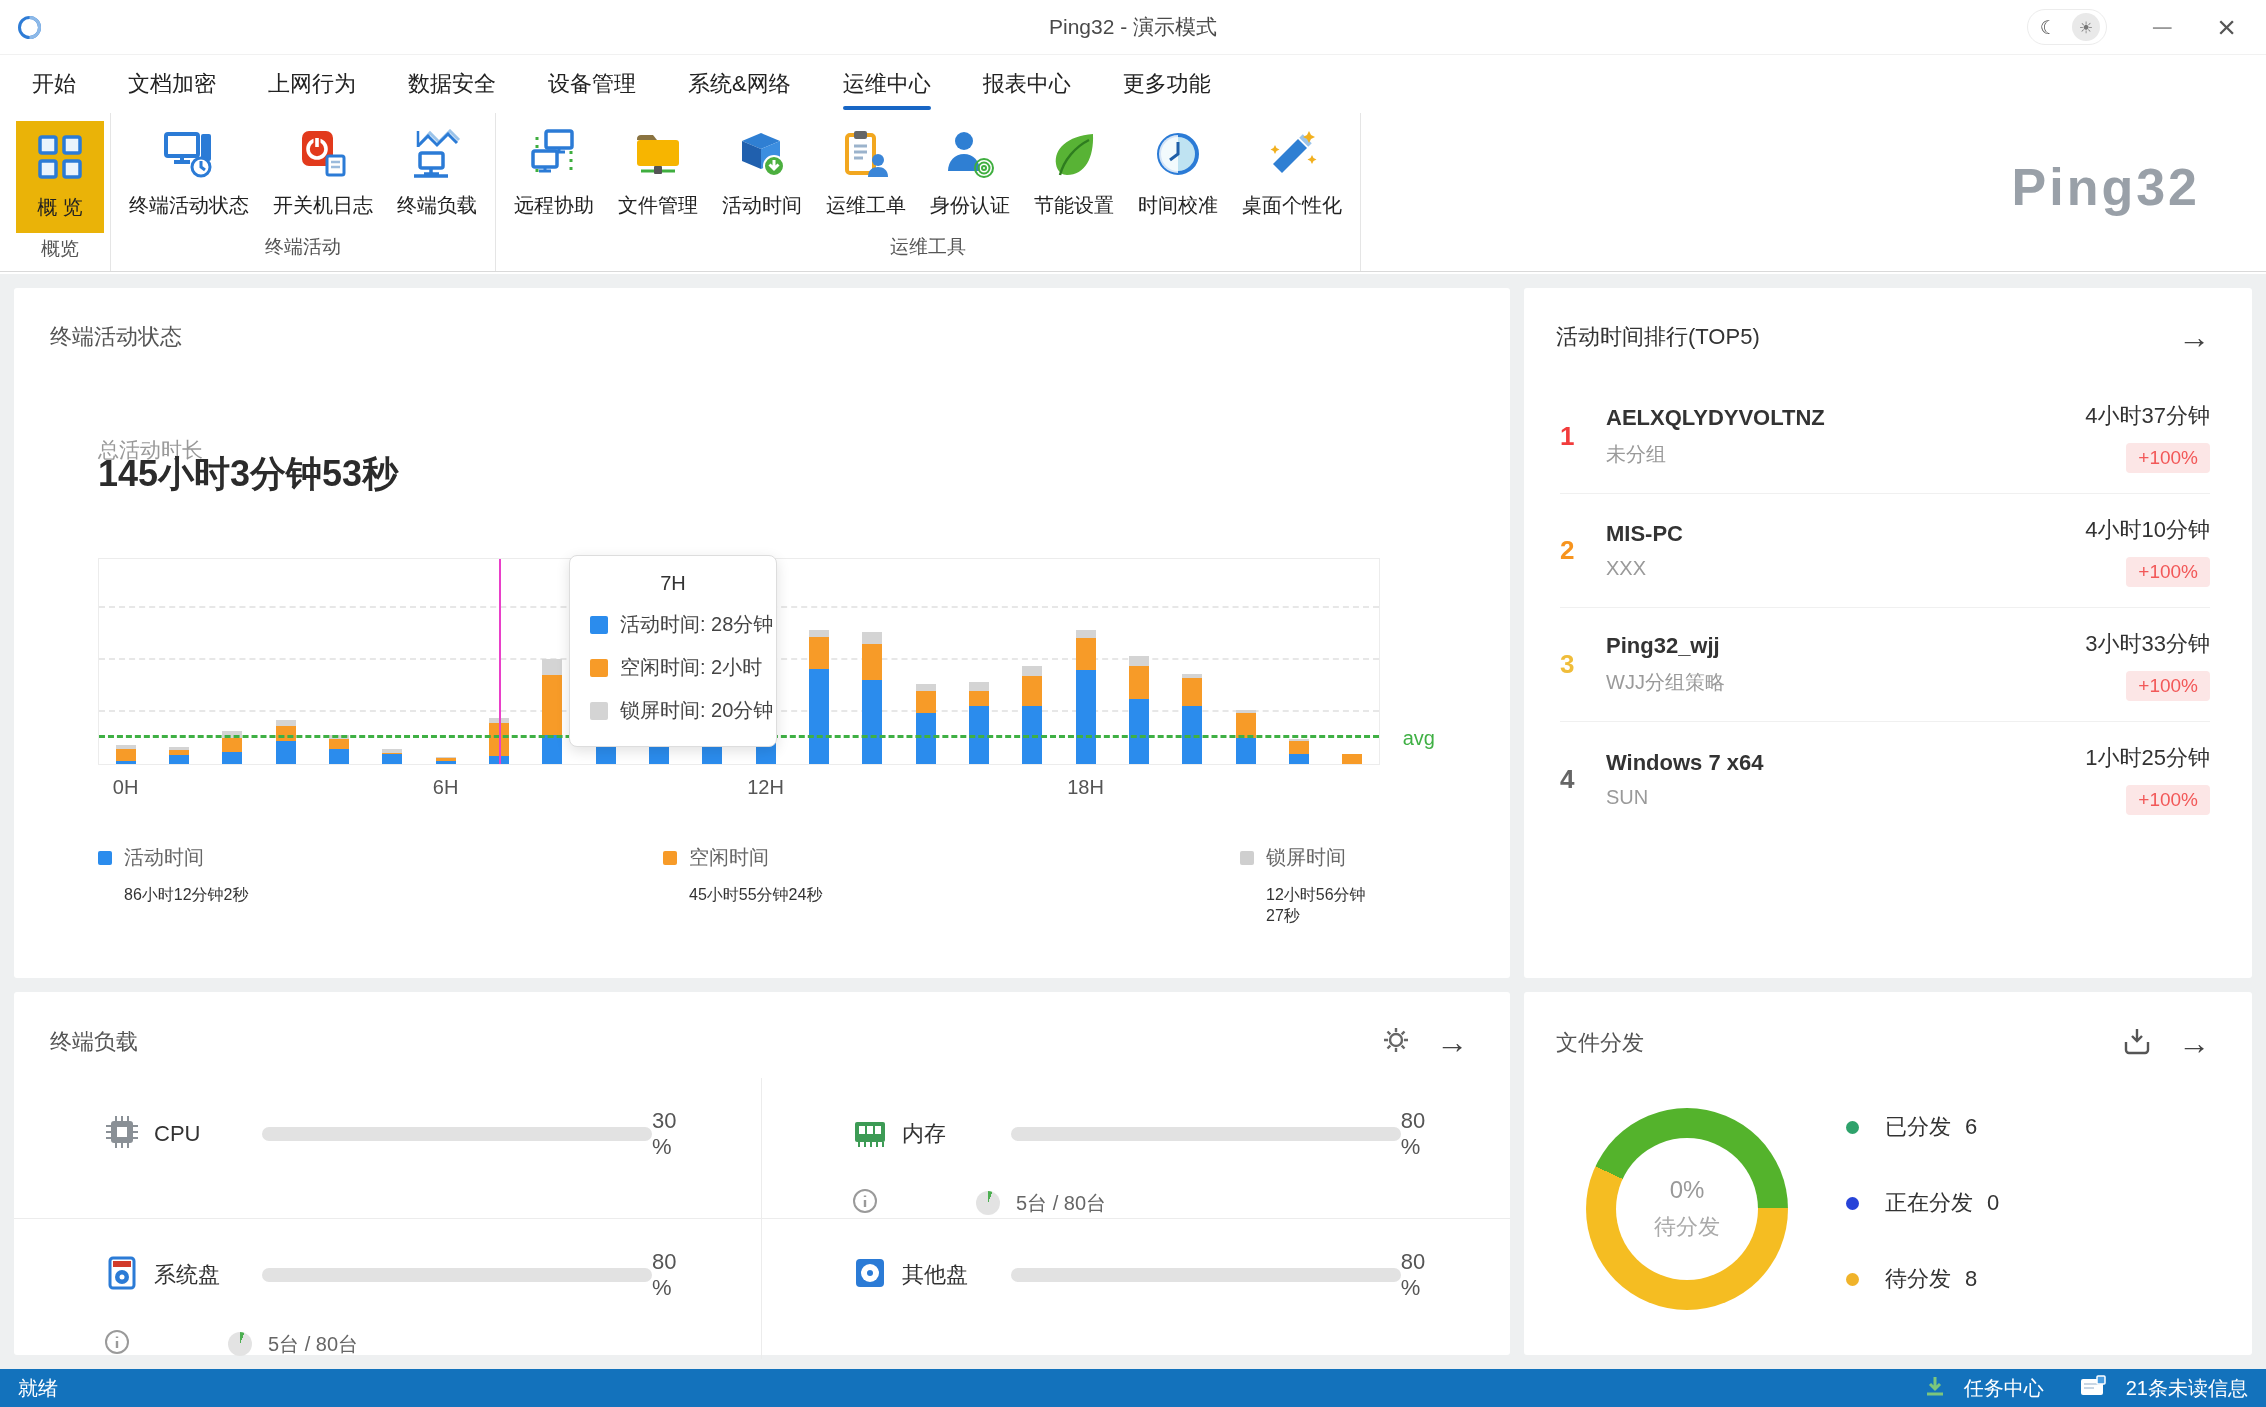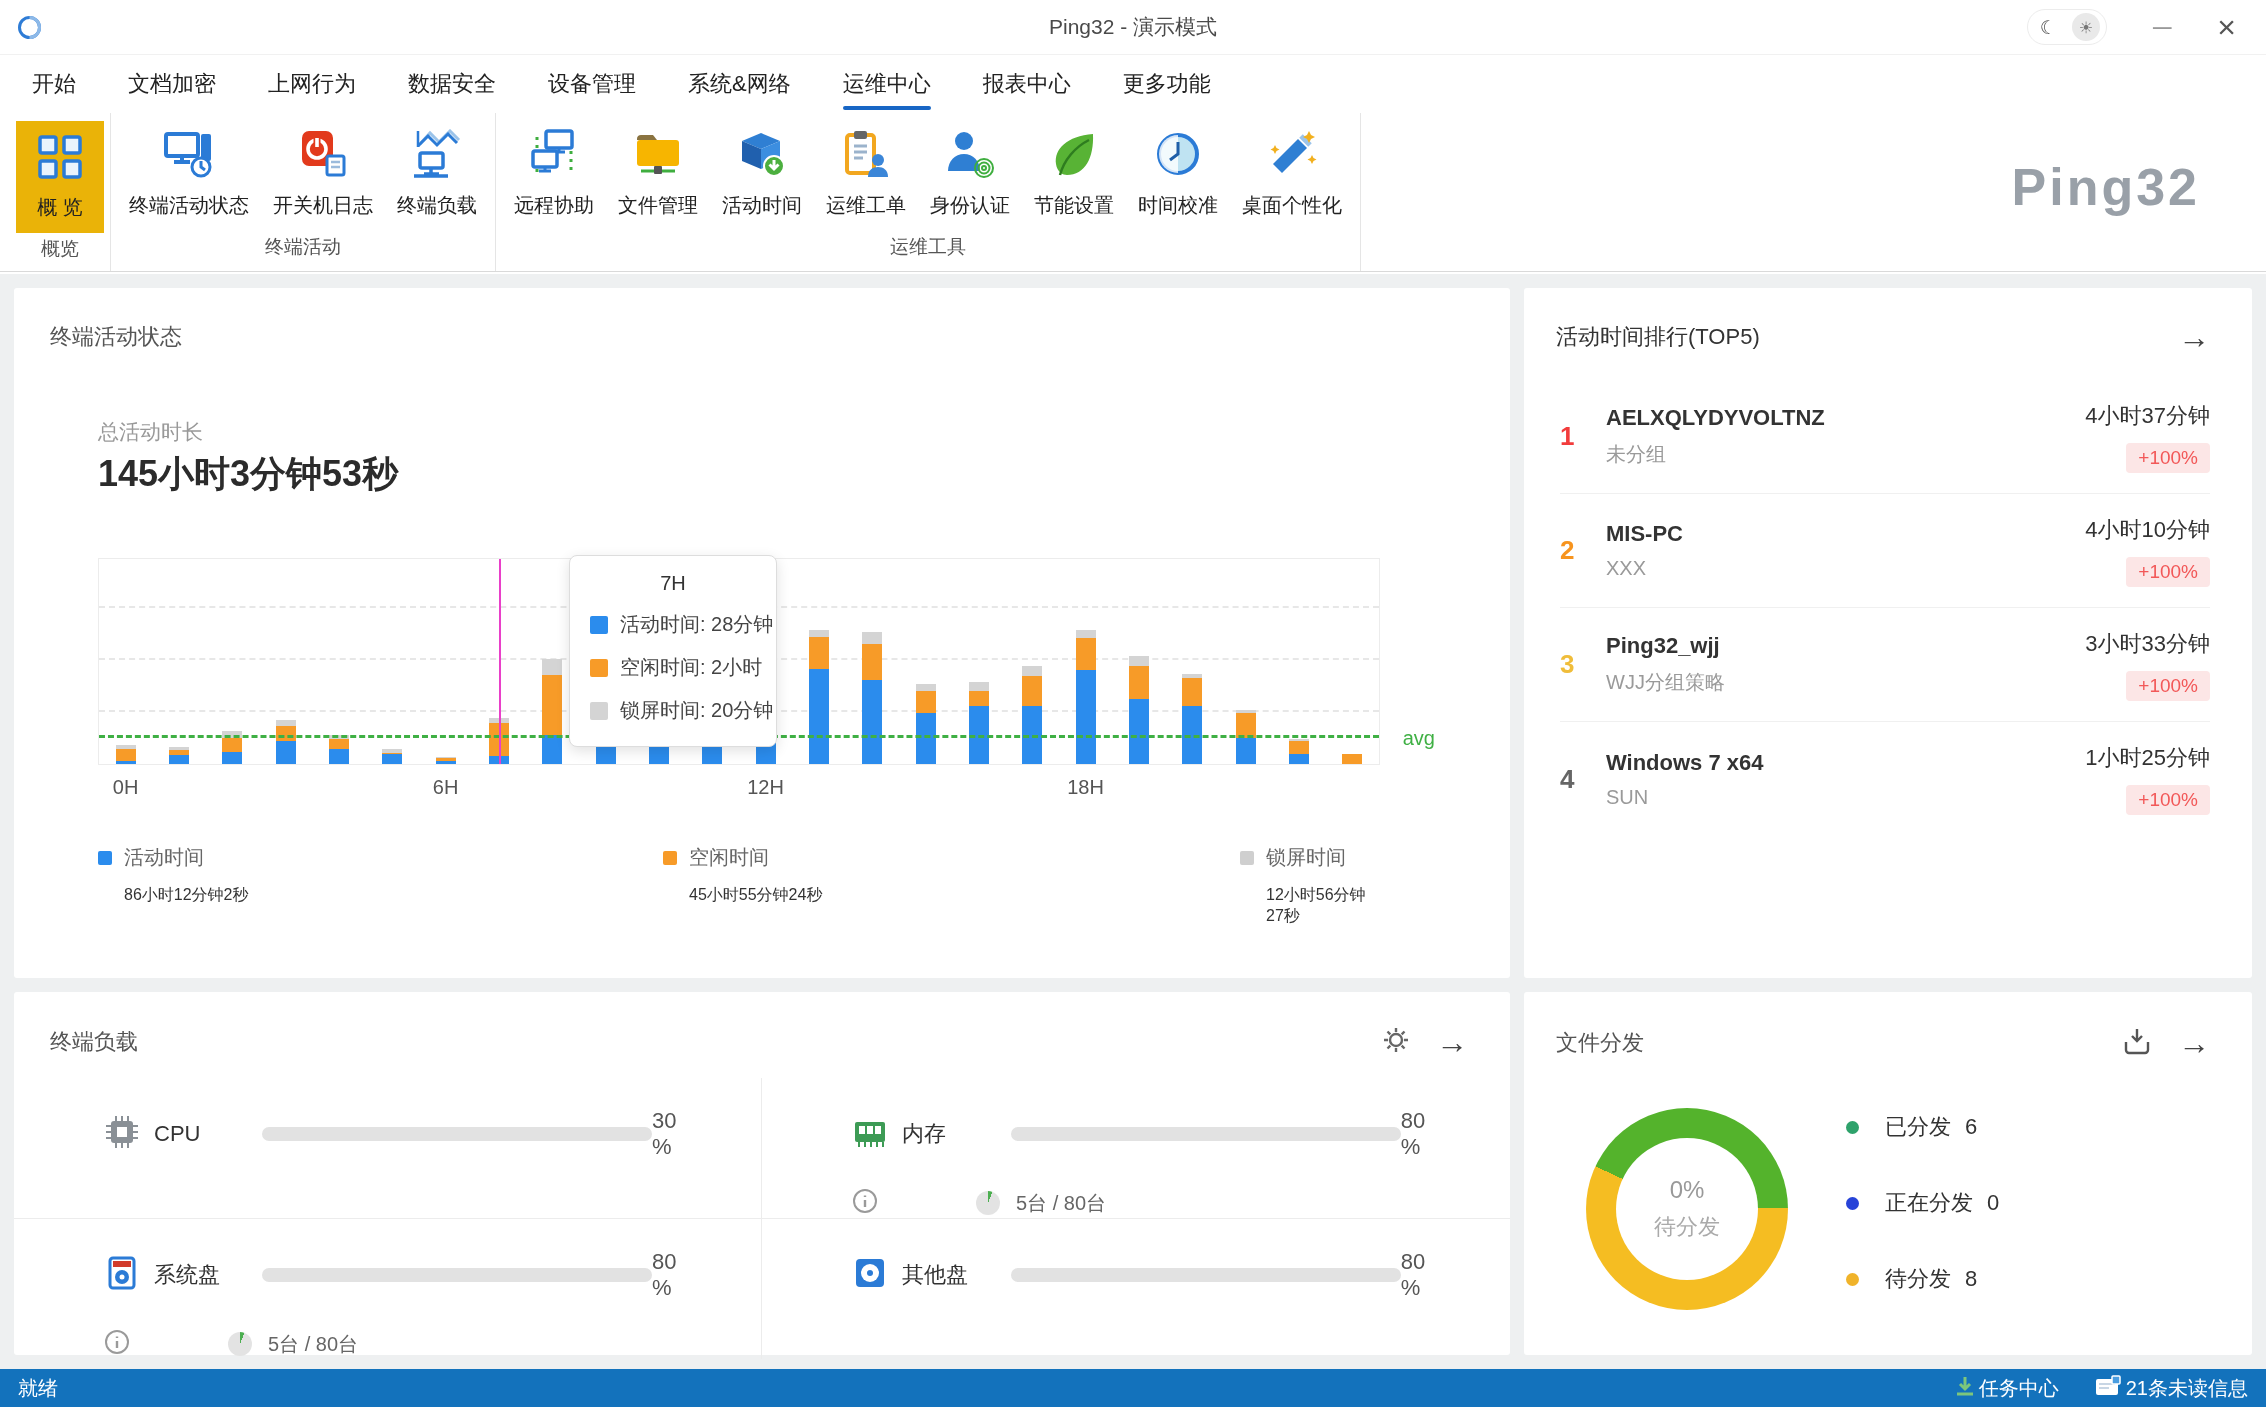--- a/index.html
+++ b/index.html
@@ -36,21 +36,21 @@
   .card { background:#fff; border-radius:3px; position:relative; }
   .row1 { display:flex; gap:14px; height:690px; }
   .row2 { display:flex; gap:14px; flex:1; }
   .activity-card, .load-card { width:1496px; }
   .top5-card, .dist-card { flex:1; }
   .card-head { display:flex; align-items:center; justify-content:space-between; padding:34px 42px 0 36px; }
   .card-title { font-size:22px; color:#555; }
   .head-icons { display:flex; align-items:center; gap:26px; }
   .arrow-glyph { font-size:32px; color:#444; line-height:30px; }
   
-  .total-label { position:absolute; left:84px; top:130px; font-size:21px; color:#999; }
+  .total-label { position:absolute; left:84px; top:148px; font-size:21px; color:#999; }
   .total-value { position:absolute; left:84px; top:162px; font-size:36px; font-weight:bold; color:#2b2b2b; }
   .plot { position:absolute; left:84px; top:270px; width:1282px; height:207px; border:1px solid #ececec; display:flex; align-items:flex-end; }
   .gridline { position:absolute; left:0; right:0; border-top:2px dashed #e7e7e7; }
   .avg-line { position:absolute; left:0; right:0; bottom:26px; border-top:3px dashed #3fb044; z-index:1; }
   .avg-label { position:absolute; right:-56px; bottom:14px; font-size:20px; color:#3fb044; }
   .crosshair { position:absolute; top:0; bottom:0; width:2px; background:#e93fc9; z-index:2; }
   .bar-slot { flex:1; display:flex; align-items:flex-end; justify-content:center; height:100%; position:relative; }
   .bar { width:20px; display:flex; flex-direction:column-reverse; }
   .bar .seg { width:100%; }
   .bar.hl .seg { background-image:repeating-linear-gradient(135deg, rgba(255,255,255,.55) 0 3px, transparent 3px 6px); }
@@ -94,21 +94,21 @@
   .donut-pct { font-size:24px; color:#999; }
   .donut-sub { font-size:22px; color:#aaa; }
   .dlegend { position:absolute; left:322px; top:118px; }
   .dlegend-row { display:flex; align-items:center; height:34px; margin-bottom:42px; }
   .ddot { width:13px; height:13px; border-radius:50%; flex:none; }
   .dlabel { margin-left:26px; font-size:22px; color:#333; }
   .dcount { margin-left:14px; font-size:22px; color:#333; }
   
   .statusbar { position:absolute; left:0; right:0; bottom:0; height:38px; background:#1372bc; color:#fff; display:flex; align-items:center; padding:0 18px; font-size:20px; }
   .sb-right { margin-left:auto; display:flex; align-items:center; gap:36px; }
-  .sb-item { display:flex; align-items:center; gap:3px; }
+  .sb-item { display:flex; align-items:center; gap:18px; }
 </style>
 </head>
 <body>
 
 <div class="titlebar">
   <span class="app-logo">
     <svg width="27" height="27" viewBox="0 0 27 27">
         <circle cx="13.5" cy="13.5" r="10" fill="none" stroke="#2e7cd6" stroke-width="3"></circle>
         <path d="M13.5 3.5a10 10 0 0 1 0 20" fill="none" stroke="#8db9e8" stroke-width="3"></path>
       </svg>

